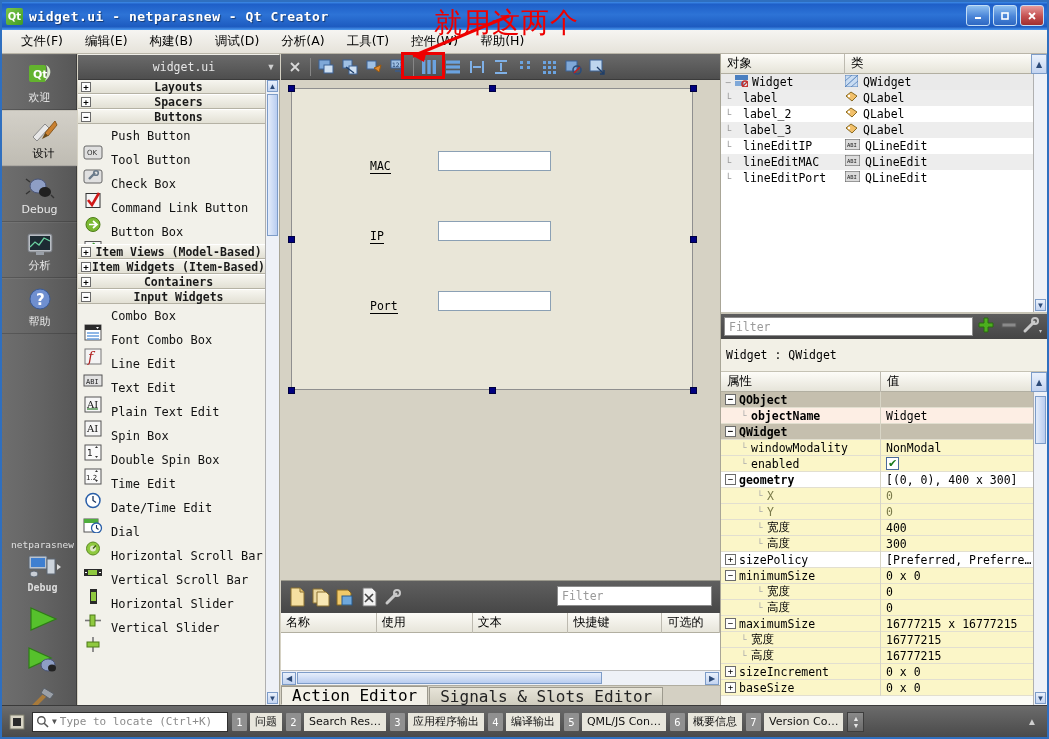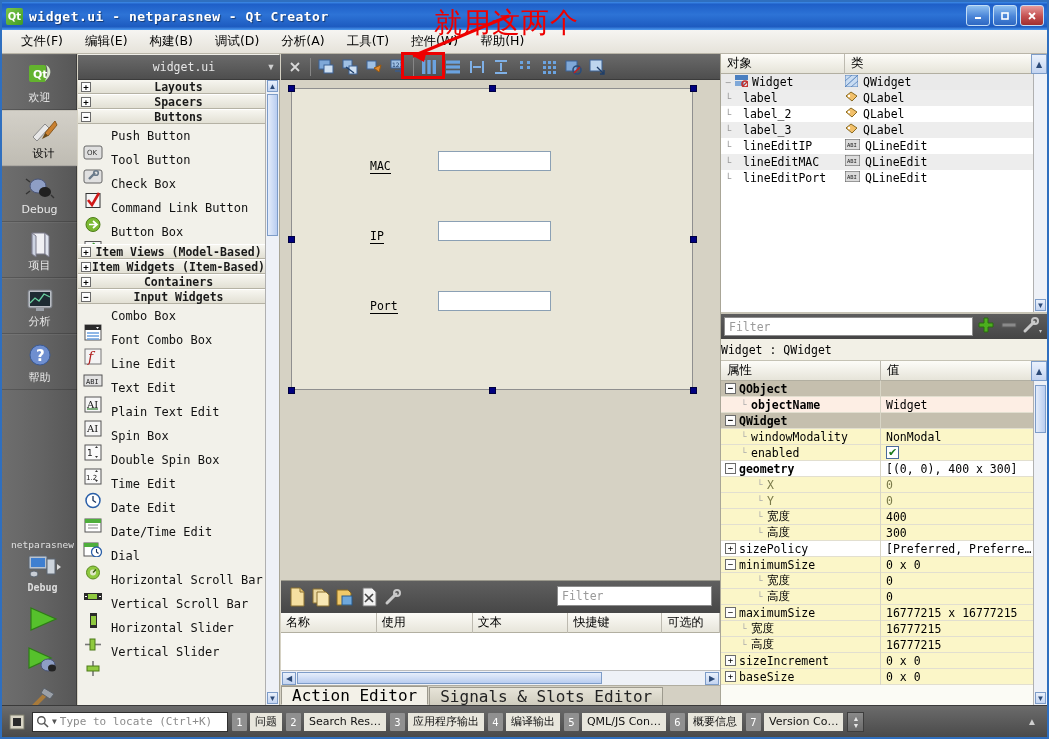--- a/index.html
+++ b/index.html
@@ -275,22 +275,22 @@
   #proptb {
     height: 25px; background: linear-gradient(to bottom,#5d5d5d,#454545);
     display: flex; align-items: center; padding: 0 3px; gap: 3px;
   }
   #proptb .pfilter {
     flex: 1; height: 19px; background: #fff; border: 1px solid #8d8d8d;
     display: flex; align-items: center; padding-left: 4px;
     font-family: "DejaVu Sans Mono", monospace; font-size: 11.5px; color: #9a9a9a;
   }
   #propobj {
-    height: 22px; background: #f2f0e6; border-bottom: 1px solid #c5c2b4;
-    display: flex; align-items: center; 
+    height: 33px; background: #f2f0e6; border-bottom: 1px solid #c5c2b4;
+    display: flex; align-items: center; padding-left: 5px;
     font-family: "DejaVu Sans Mono", monospace; font-size: 11.5px; color: #000;
   }
   #proprows { flex: 1; position: relative; overflow: hidden; background: #fbfbf5; }
   .prow {
     height: 16px; display: flex; align-items: center;
     font-family: "DejaVu Sans Mono", monospace; font-size: 11.5px; color: #000;
     border-bottom: 1px solid #e2dfd0;
   }
   .prow .pn { width: 160px; display: flex; align-items: center; height: 16px; border-right: 1px solid #d8d5c6; }
   .prow .pv { flex: 1; padding-left: 5px; height: 16px; display: flex; align-items: center; }
@@ -421,30 +421,20 @@
       <div class="mico">
         <svg class="mglyph" viewBox="0 0 30 30">
           <ellipse cx="13" cy="13" rx="8" ry="7" fill="#8e9ec4" stroke="#4a5577"></ellipse>
           <ellipse cx="20" cy="19" rx="6" ry="5" fill="#202020"></ellipse>
           <path d="M5 9 L1 6M5 18 L1 21M26 22 L29 25" stroke="#333" stroke-width="1.4"></path>
         </svg>
       </div>
       <div class="mlbl">Debug</div>
     </div>
 
-    <div class="mode">
-      <div class="mico">
-        <svg class="mglyph" viewBox="0 0 30 30">
-          <path d="M7 4 h13 v21 h-13 z" fill="#f0f0f4" stroke="#7a7a8a"></path>
-          <path d="M7 4 L11 7 v21 l-4 -3 z" fill="#cdd3e2" stroke="#7a7a8a"></path>
-          <path d="M20 4 L24 7 v21 l-4 -3 z" fill="#dfe3ee" stroke="#7a7a8a"></path>
-        </svg>
-      </div>
-      <div class="mlbl">项目</div>
-    </div>
 
     <div class="mode">
       <div class="mico">
         <svg class="mglyph" viewBox="0 0 30 30">
           <rect x="3" y="5" width="24" height="18" rx="2" fill="#b9bdc4" stroke="#74787f"></rect>
           <rect x="5" y="7" width="20" height="14" fill="#1d2b33"></rect>
           <path d="M5 18 L10 13 L14 16 L19 9 L25 12" stroke="#6ad0a0" fill="none" stroke-width="1.3"></path>
           <rect x="11" y="23" width="8" height="3" fill="#9aa0a8"></rect>
         </svg>
       </div>
@@ -647,30 +637,20 @@
         <span>Double Spin Box</span>
       </div>
       <div class="wbitem">
         <span class="ico">
           <svg width="20" height="17" viewBox="0 0 20 17">
               <circle cx="10" cy="8.5" r="7" fill="#fff" stroke="#2a5fa8" stroke-width="1.5"></circle>
               <path d="M10 4 v4.5 l3 2" stroke="#17325c" stroke-width="1.3" fill="none"></path>
             </svg>
         </span>
         <span>Time Edit</span>
-      </div>
-      <div class="wbitem">
-        <span class="ico">
-          <svg width="20" height="17" viewBox="0 0 20 17">
-              <rect x="2" y="3" width="16" height="13" fill="#fff" stroke="#555"></rect>
-              <rect x="2" y="3" width="16" height="4" fill="#4fae3c"></rect>
-              <path d="M5 9h10M5 12h10" stroke="#888" stroke-width="1"></path>
-            </svg>
-        </span>
-        <span>Date Edit</span>
       </div>
       <div class="wbitem">
         <span class="ico">
           <svg width="20" height="17" viewBox="0 0 20 17">
               <rect x="1" y="3" width="14" height="13" fill="#fff" stroke="#555"></rect>
               <rect x="1" y="3" width="14" height="4" fill="#4fae3c"></rect>
               <circle cx="13.5" cy="12" r="5" fill="#fff" stroke="#2a5fa8" stroke-width="1.3"></circle>
               <path d="M13.5 9 v3 l2 1.5" stroke="#17325c" stroke-width="1.1" fill="none"></path>
             </svg>
         </span>

